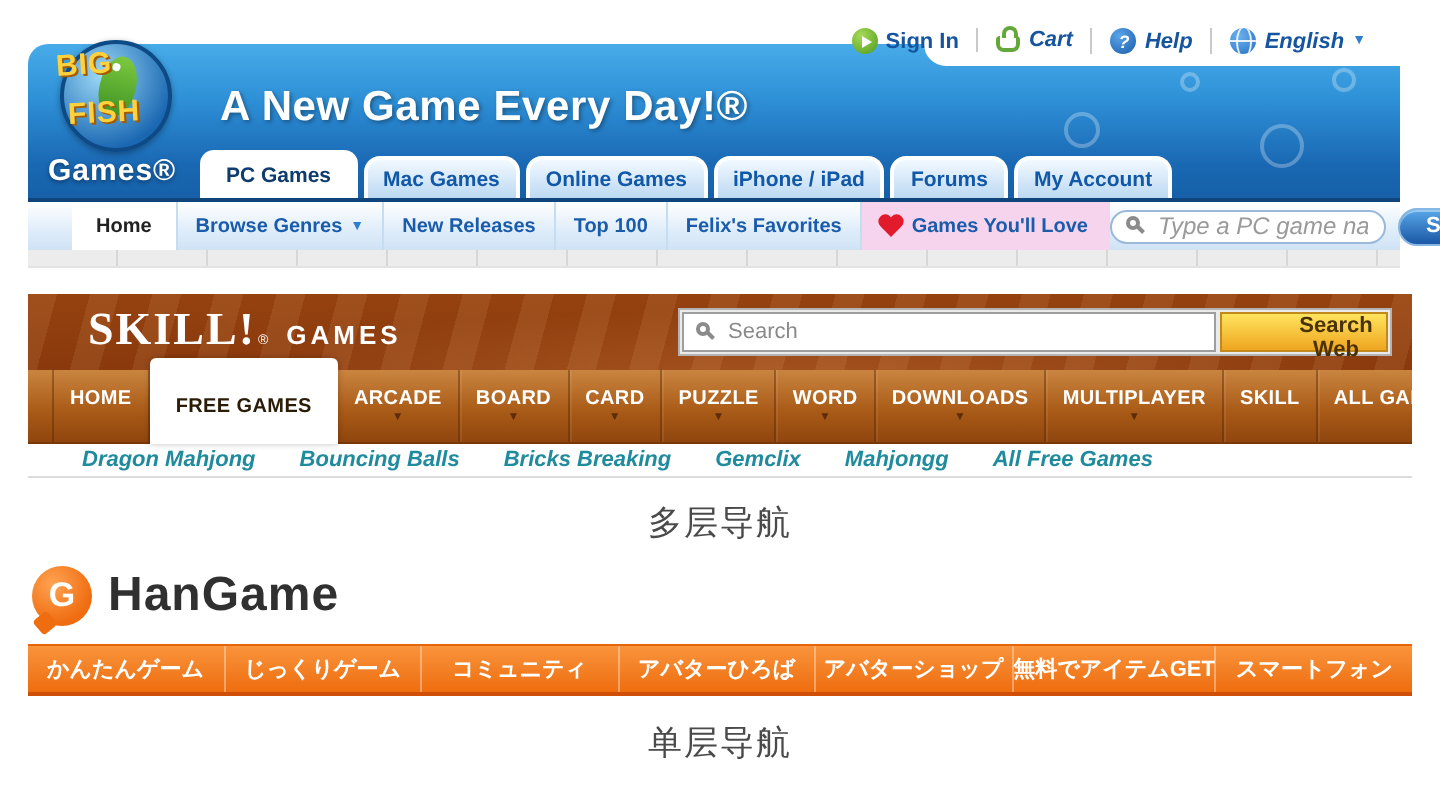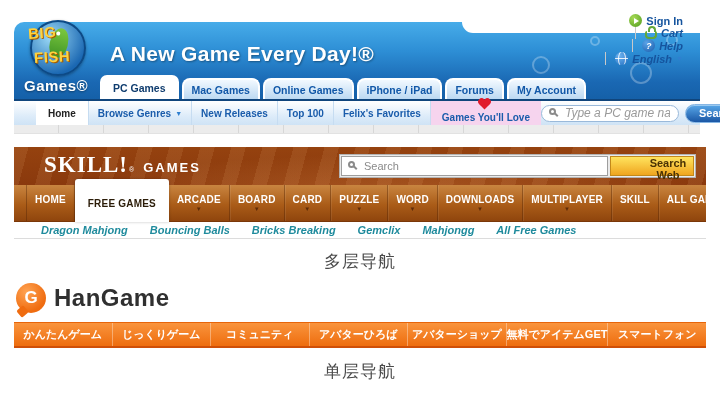--- a/index.html
+++ b/index.html
@@ -5,22 +5,22 @@
   * { margin:0; padding:0; box-sizing:border-box; }
   html,body { width:720px; height:403px; background:#fff; font-family:"Liberation Sans", sans-serif; overflow:hidden; }
   #canvas { position:relative; width:720px; height:403px; background:#fff; }
 
   
   .bf { position:absolute; left:14px; top:14px; width:686px; height:122px; }
   .bf-band { position:absolute; top:8px; left:0; right:0; height:77px; border-radius:10px 10px 0 0;
     background:linear-gradient(180deg,#47ace9 0%, #2d8ed5 38%, #1a68b3 78%, #1560a8 100%); }
   .bubble { position:absolute; border:2px solid rgba(255,255,255,.28); border-radius:50%; }
   .bf-notch { position:absolute; top:8px; right:0; width:238px; height:11px; background:#fff; border-radius:0 0 0 12px; z-index:5; }
-  .bf-util { position:absolute; top:0; right:8px; height:17px; display:flex; align-items:flex-end; z-index:6;
-    font-size:11px; font-weight:bold; color:#15549e;flex-direction:column; }
+  .bf-util { position:absolute; top:0; right:8px; height:17px; display:flex; align-items:flex-start; z-index:6;
+    font-size:11px; font-weight:bold; color:#15549e; }
   .bf-util-item { display:flex; align-items:center; gap:4px; padding:0 9px; cursor:pointer; }
   .bf-util-item + .bf-util-item { border-left:1px solid #c9c9c9;font-style:italic; }
   .icon-play { width:13px; height:13px; border-radius:50%; background:radial-gradient(circle at 35% 30%,#a6da55,#4f9a1e); position:relative; }
   .icon-play::after { content:""; position:absolute; left:5px; top:3.5px; border-left:5px solid #fff; border-top:3px solid transparent; border-bottom:3px solid transparent; }
   .icon-cart { position:relative; width:12px; height:8px; border:2px solid #63a839; border-top:none; border-radius:2px 2px 4px 4px; margin-top:4px; }
   .icon-cart::before { content:""; position:absolute; left:1px; top:-5px; width:4px; height:4px; border:2px solid #63a839; border-bottom:none; border-radius:4px 4px 0 0; }
   .icon-help { width:13px; height:13px; border-radius:50%; background:radial-gradient(circle at 35% 30%,#5aa4e8,#1a5cab); color:#fff; font-size:9px; display:flex; align-items:center; justify-content:center; }
   .icon-globe { width:13px; height:13px; border-radius:50%; background:radial-gradient(circle at 35% 30%,#6db2ee,#2470c2); position:relative; overflow:hidden; }
   .icon-globe::before { content:""; position:absolute; left:0; top:5.5px; width:13px; height:1.5px; background:rgba(255,255,255,.85); }
   .icon-globe::after { content:""; position:absolute; left:3px; top:-1px; width:6px; height:14px; border:1px solid rgba(255,255,255,.85); border-radius:50%; }
@@ -41,21 +41,21 @@
 
   .bf-tabs { position:absolute; left:86px; bottom:0; display:flex; align-items:flex-end; gap:3px; }
   .bf-tab { font-size:10.5px; font-weight:bold; color:#1258a8; padding:4px 8px 3px;
     background:linear-gradient(#f2f9ff,#bcd9f2); border:2px solid #fff; border-bottom:none; border-radius:8px 8px 0 0; cursor:pointer; white-space:nowrap; }
   .bf-tab.active { background:#fff; color:#0f3c6e; border:none; padding:7px 13px 5px; border-radius:7px 7px 0 0; }
 
   .bf-sub { position:absolute; top:85px; left:0; right:0; height:26px; display:flex; align-items:stretch;
     background:linear-gradient(#ffffff,#dcebf9 65%,#cfe3f5); border-top:2px solid #10457c; font-size:10px; font-weight:bold; padding-left:22px; }
   .bf-nav-item { display:flex; align-items:center; gap:4px; padding:0 9px; color:#1a5cab; border-right:1px solid #c6dcf1; cursor:pointer; white-space:nowrap; }
   .bf-nav-item.active { background:#fff; color:#222; padding:0 12px; }
-  .bf-nav-item.love { background:#f6d4ee; border-right:none; padding:0 11px;flex-direction:column; }
+  .bf-nav-item.love { background:#f6d4ee; border-right:none; padding:0 11px; }
   .heart { position:relative; width:7px; height:7px; background:#e11a2c; transform:rotate(45deg); margin-right:3px; }
   .heart::before, .heart::after { content:""; position:absolute; width:7px; height:7px; border-radius:50%; background:#e11a2c; }
   .heart::before { left:-4px; top:0; } .heart::after { left:0; top:-4px; }
   .bf-search { margin-left:auto; display:flex; align-items:center; gap:6px; padding-right:7px; }
   .bf-input-wrap { position:relative; }
   .bf-input { width:138px; height:17px; border:1px solid #9ab9da; border-radius:9px; padding:0 8px 0 23px;
     font-family:"Liberation Sans",sans-serif; font-size:12px; font-style:italic; color:#555; outline:none; }
   .bf-input::placeholder { color:#9a9a9a; font-style:italic; }
   .mag { position:absolute; width:7px; height:7px; border:2px solid #8b8b8b; border-radius:50%; }
   .mag::after { content:""; position:absolute; width:2px; height:5px; background:#8b8b8b; transform:rotate(-45deg); right:-3px; bottom:-4px; }

